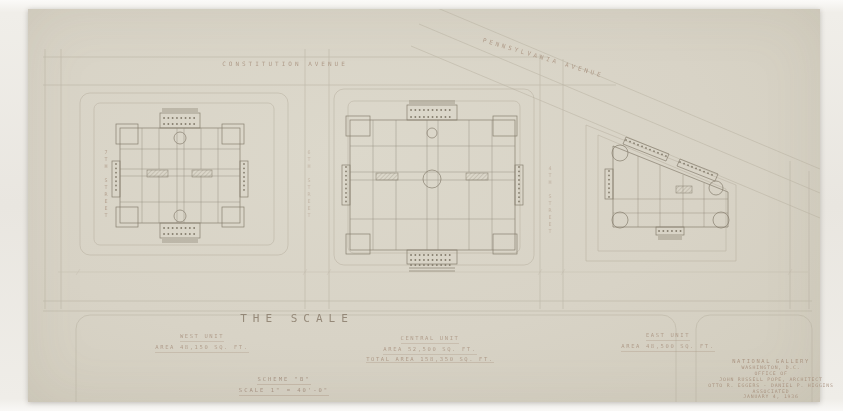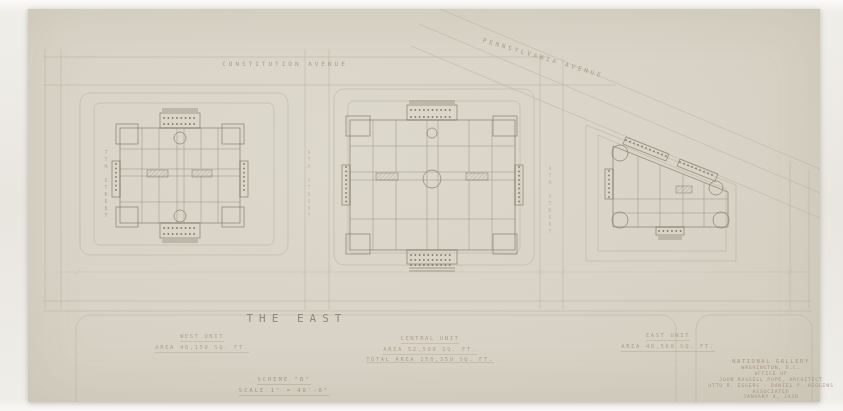--- a/index.html
+++ b/index.html
@@ -136,21 +136,21 @@
         <rect x="648" y="177" width="16" height="7" fill="url(#hatch)" stroke-width="0.5"></rect>
       </g>
     </svg>
   </div>
 
   <div class="lbl" id="lbl-constitution">CONSTITUTION AVENUE</div>
   <div class="lbl" id="lbl-penn">PENNSYLVANIA AVENUE</div>
   <div class="lbl vert" id="lbl-st-left">7TH STREET</div>
   <div class="lbl vert" id="lbl-st-mid">6TH STREET</div>
   <div class="lbl vert" id="lbl-st-right">4TH STREET</div>
-  <div class="lbl" id="lbl-mall">THE EAST</div>
+  <div class="lbl" id="lbl-mall">THE SCALE</div>
 
   <div class="unit-label" id="lbl-west">
     <span class="u">WEST UNIT</span><br>
     <span class="u">AREA 48,150 SQ. FT.</span>
   </div>
   <div class="unit-label" id="lbl-central">
     <span class="u">CENTRAL UNIT</span><br>
     <span class="u">AREA 52,500 SQ. FT.</span>
   </div>
   <div class="lbl" id="lbl-total">

